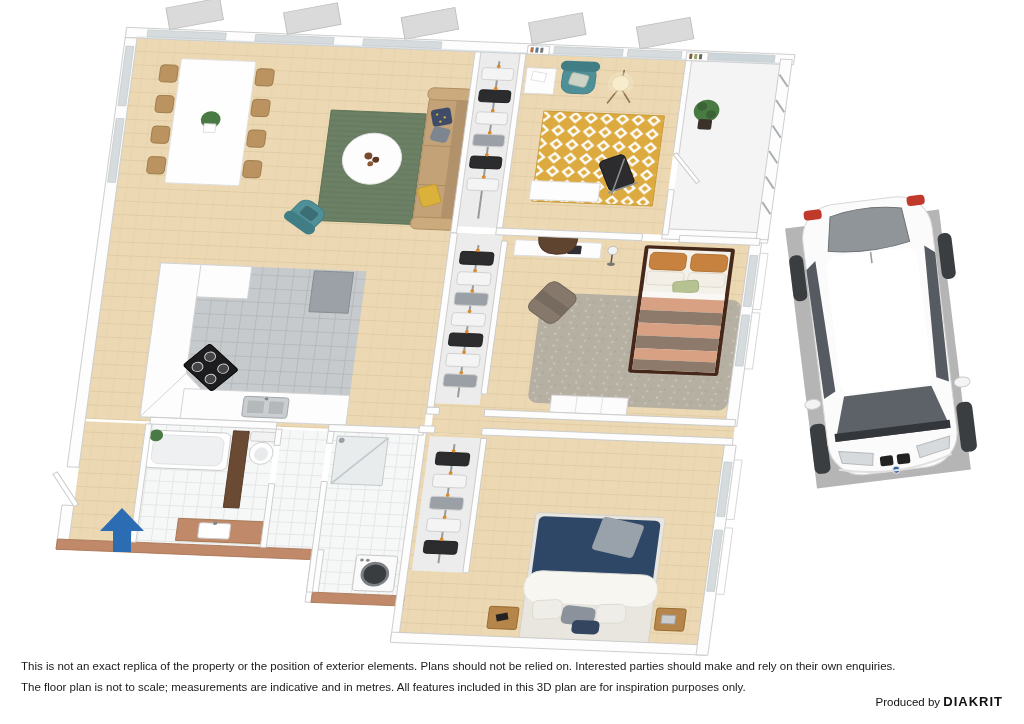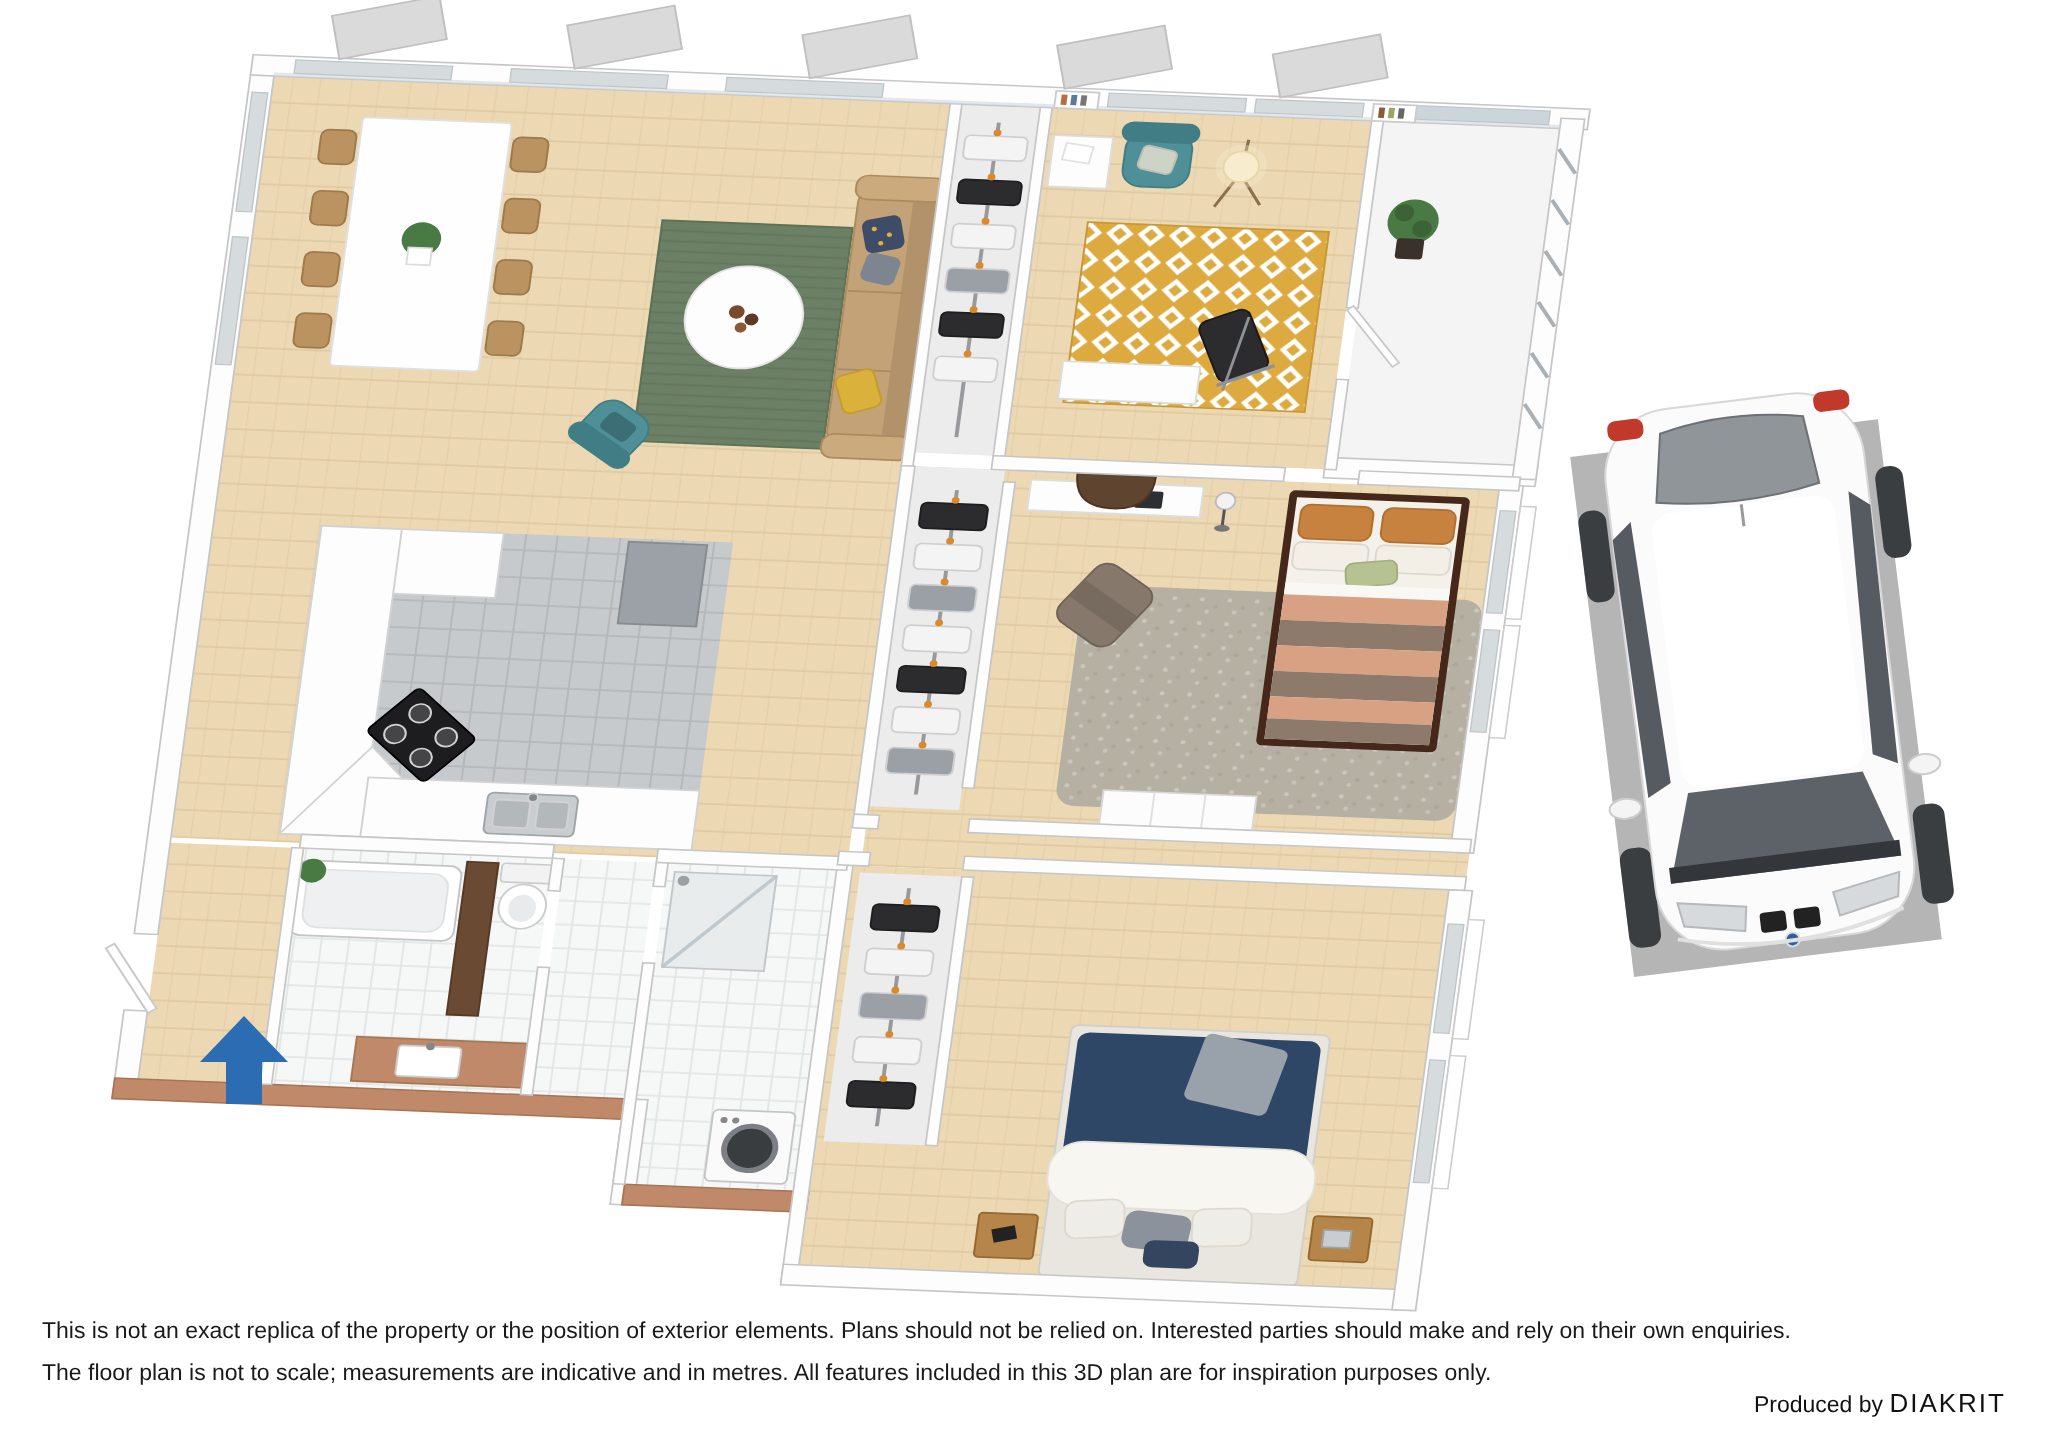--- a/index.html
+++ b/index.html
@@ -3,21 +3,21 @@
 <meta charset="utf-8">
 <style>
   html,body{margin:0;padding:0;background:#fff;}
   #stage{position:relative;width:1024px;height:724px;background:#fff;overflow:hidden;
          font-family:"Liberation Sans", sans-serif;}
   #plan-svg{position:absolute;left:0;top:0;}
   .footer-line{position:absolute;left:21px;font-size:11.5px;color:#1a1a1a;white-space:nowrap;}
   #disclaimer1{top:681px;}
   #disclaimer2{top:660px;}
   #credit{position:absolute;right:21px;top:694px;font-size:11.5px;color:#111;}
-  #credit b{font-size:13px;letter-spacing:1px;font-weight:normal;}
+  #credit b{font-size:13px;letter-spacing:1px;font-weight:bold;}
 </style>
 </head>
 <body>
 
 <div id="stage">
 <svg id="plan-svg" width="1024" height="724" viewBox="0 0 1024 724" xmlns="http://www.w3.org/2000/svg">
   <defs>
     <pattern id="woodP" width="30" height="16" patternUnits="userSpaceOnUse">
       <rect width="30" height="16" fill="#ecd9b4" style="fill:var(--floor_wood)"></rect>
       <path d="M0,15.5 H30" stroke="#dcc69c" style="stroke:var(--floor_wood_line)" stroke-width="1" opacity="0.8"></path>

